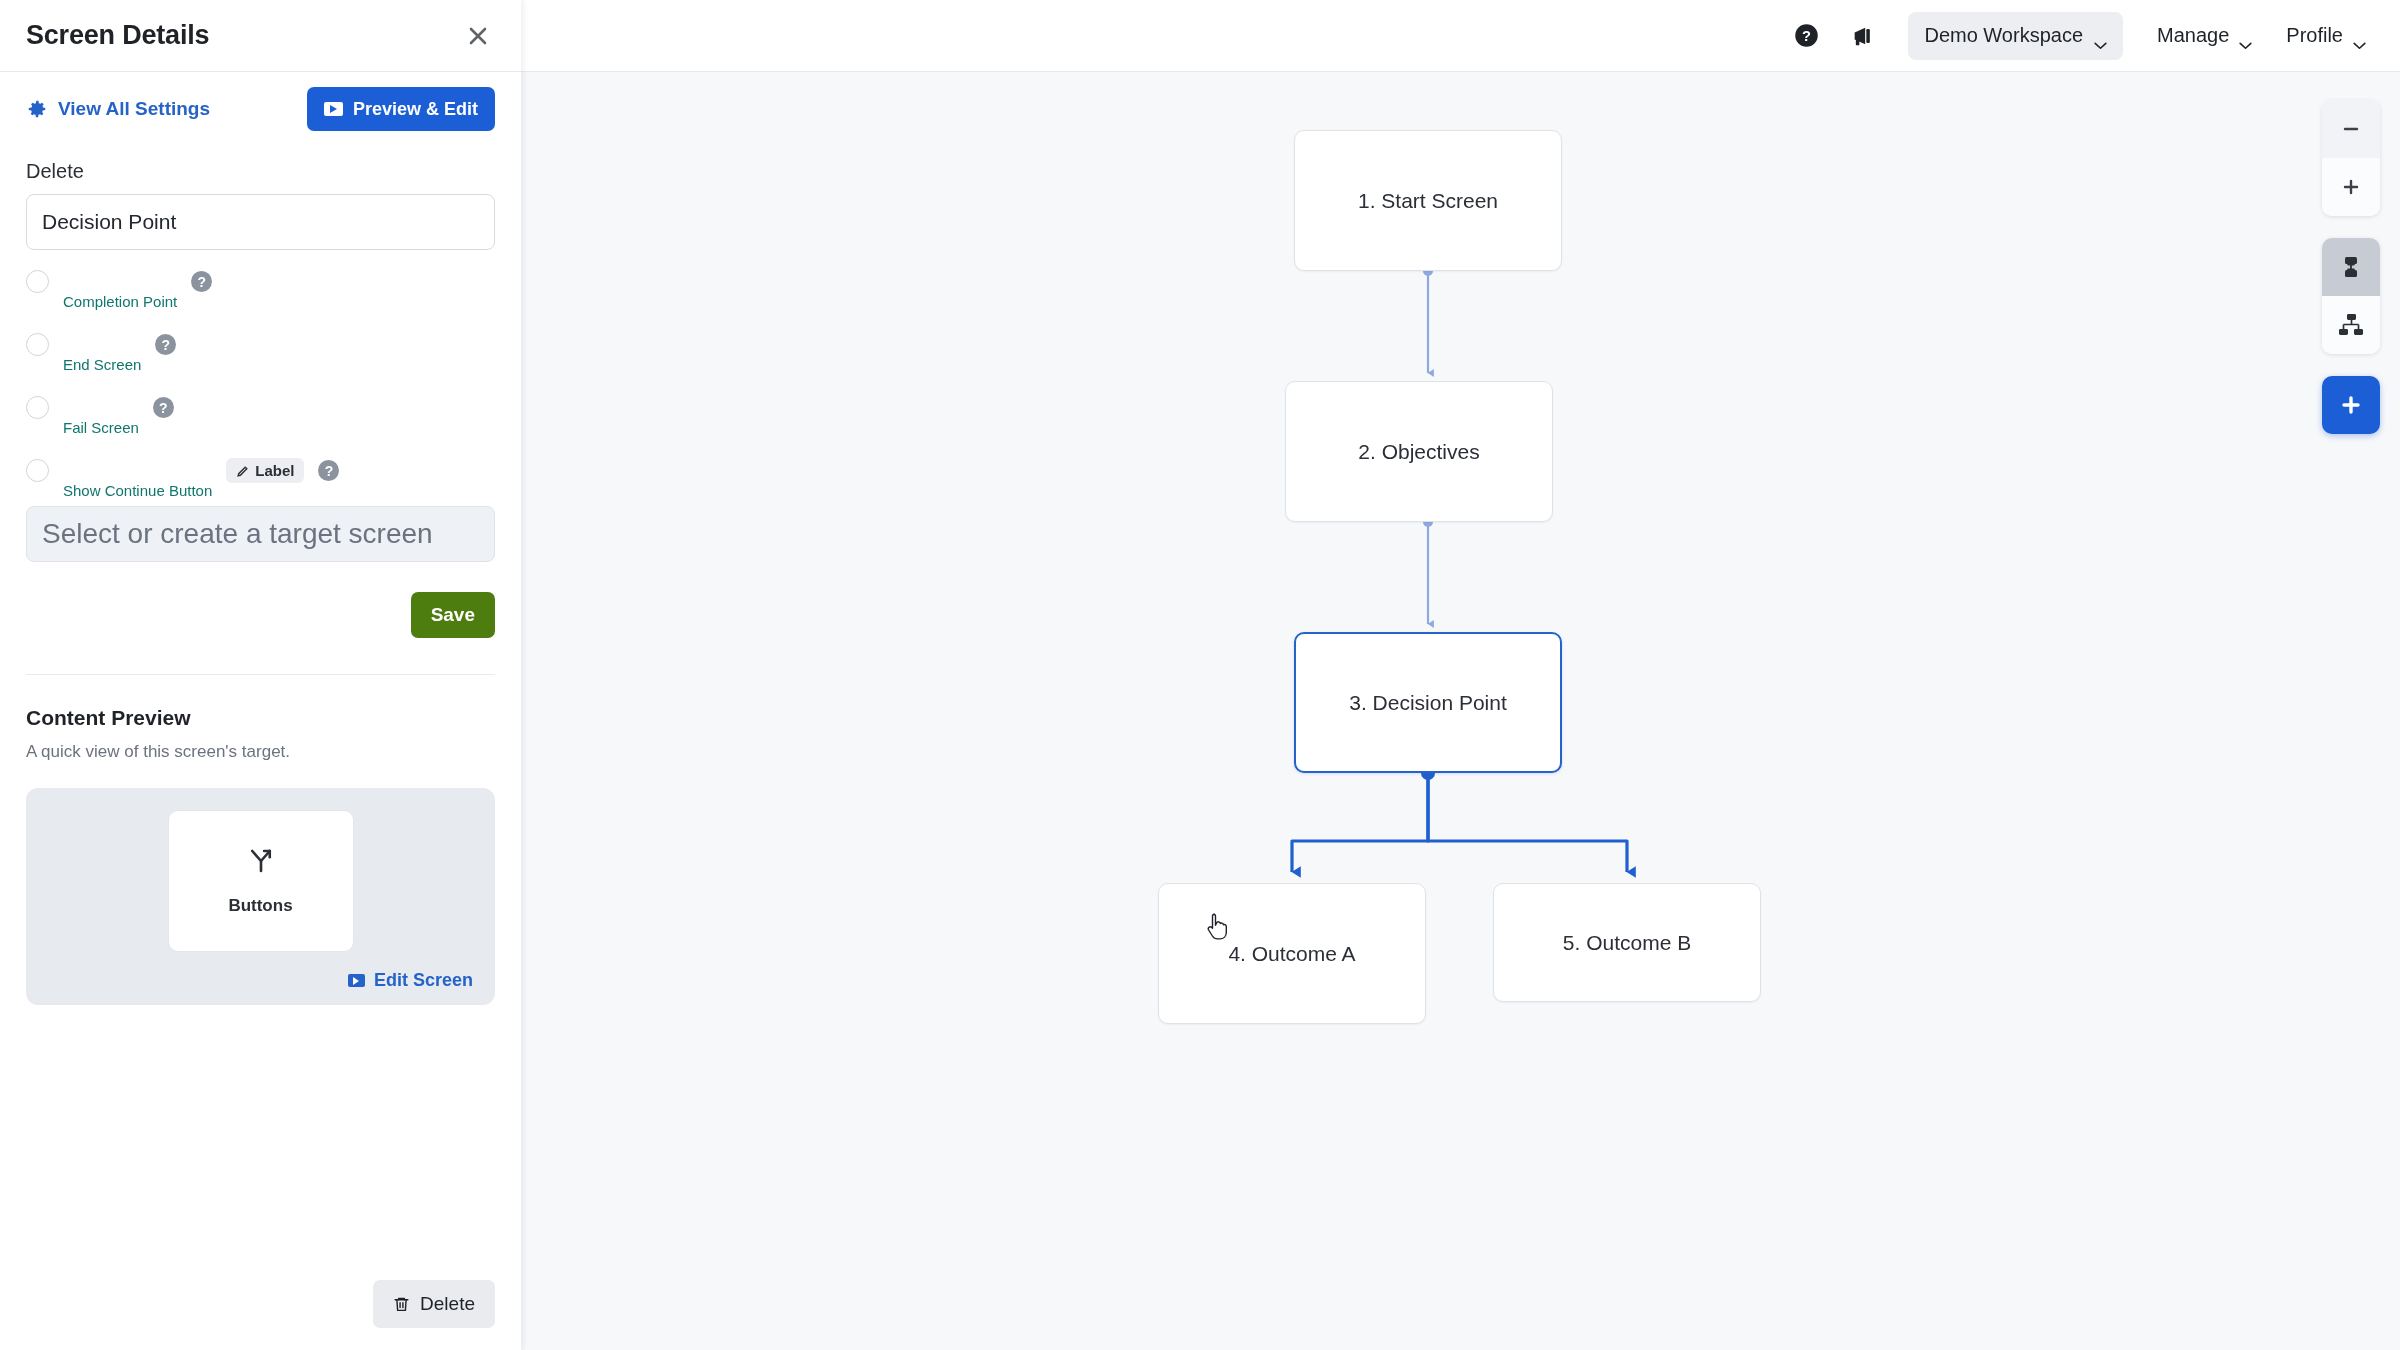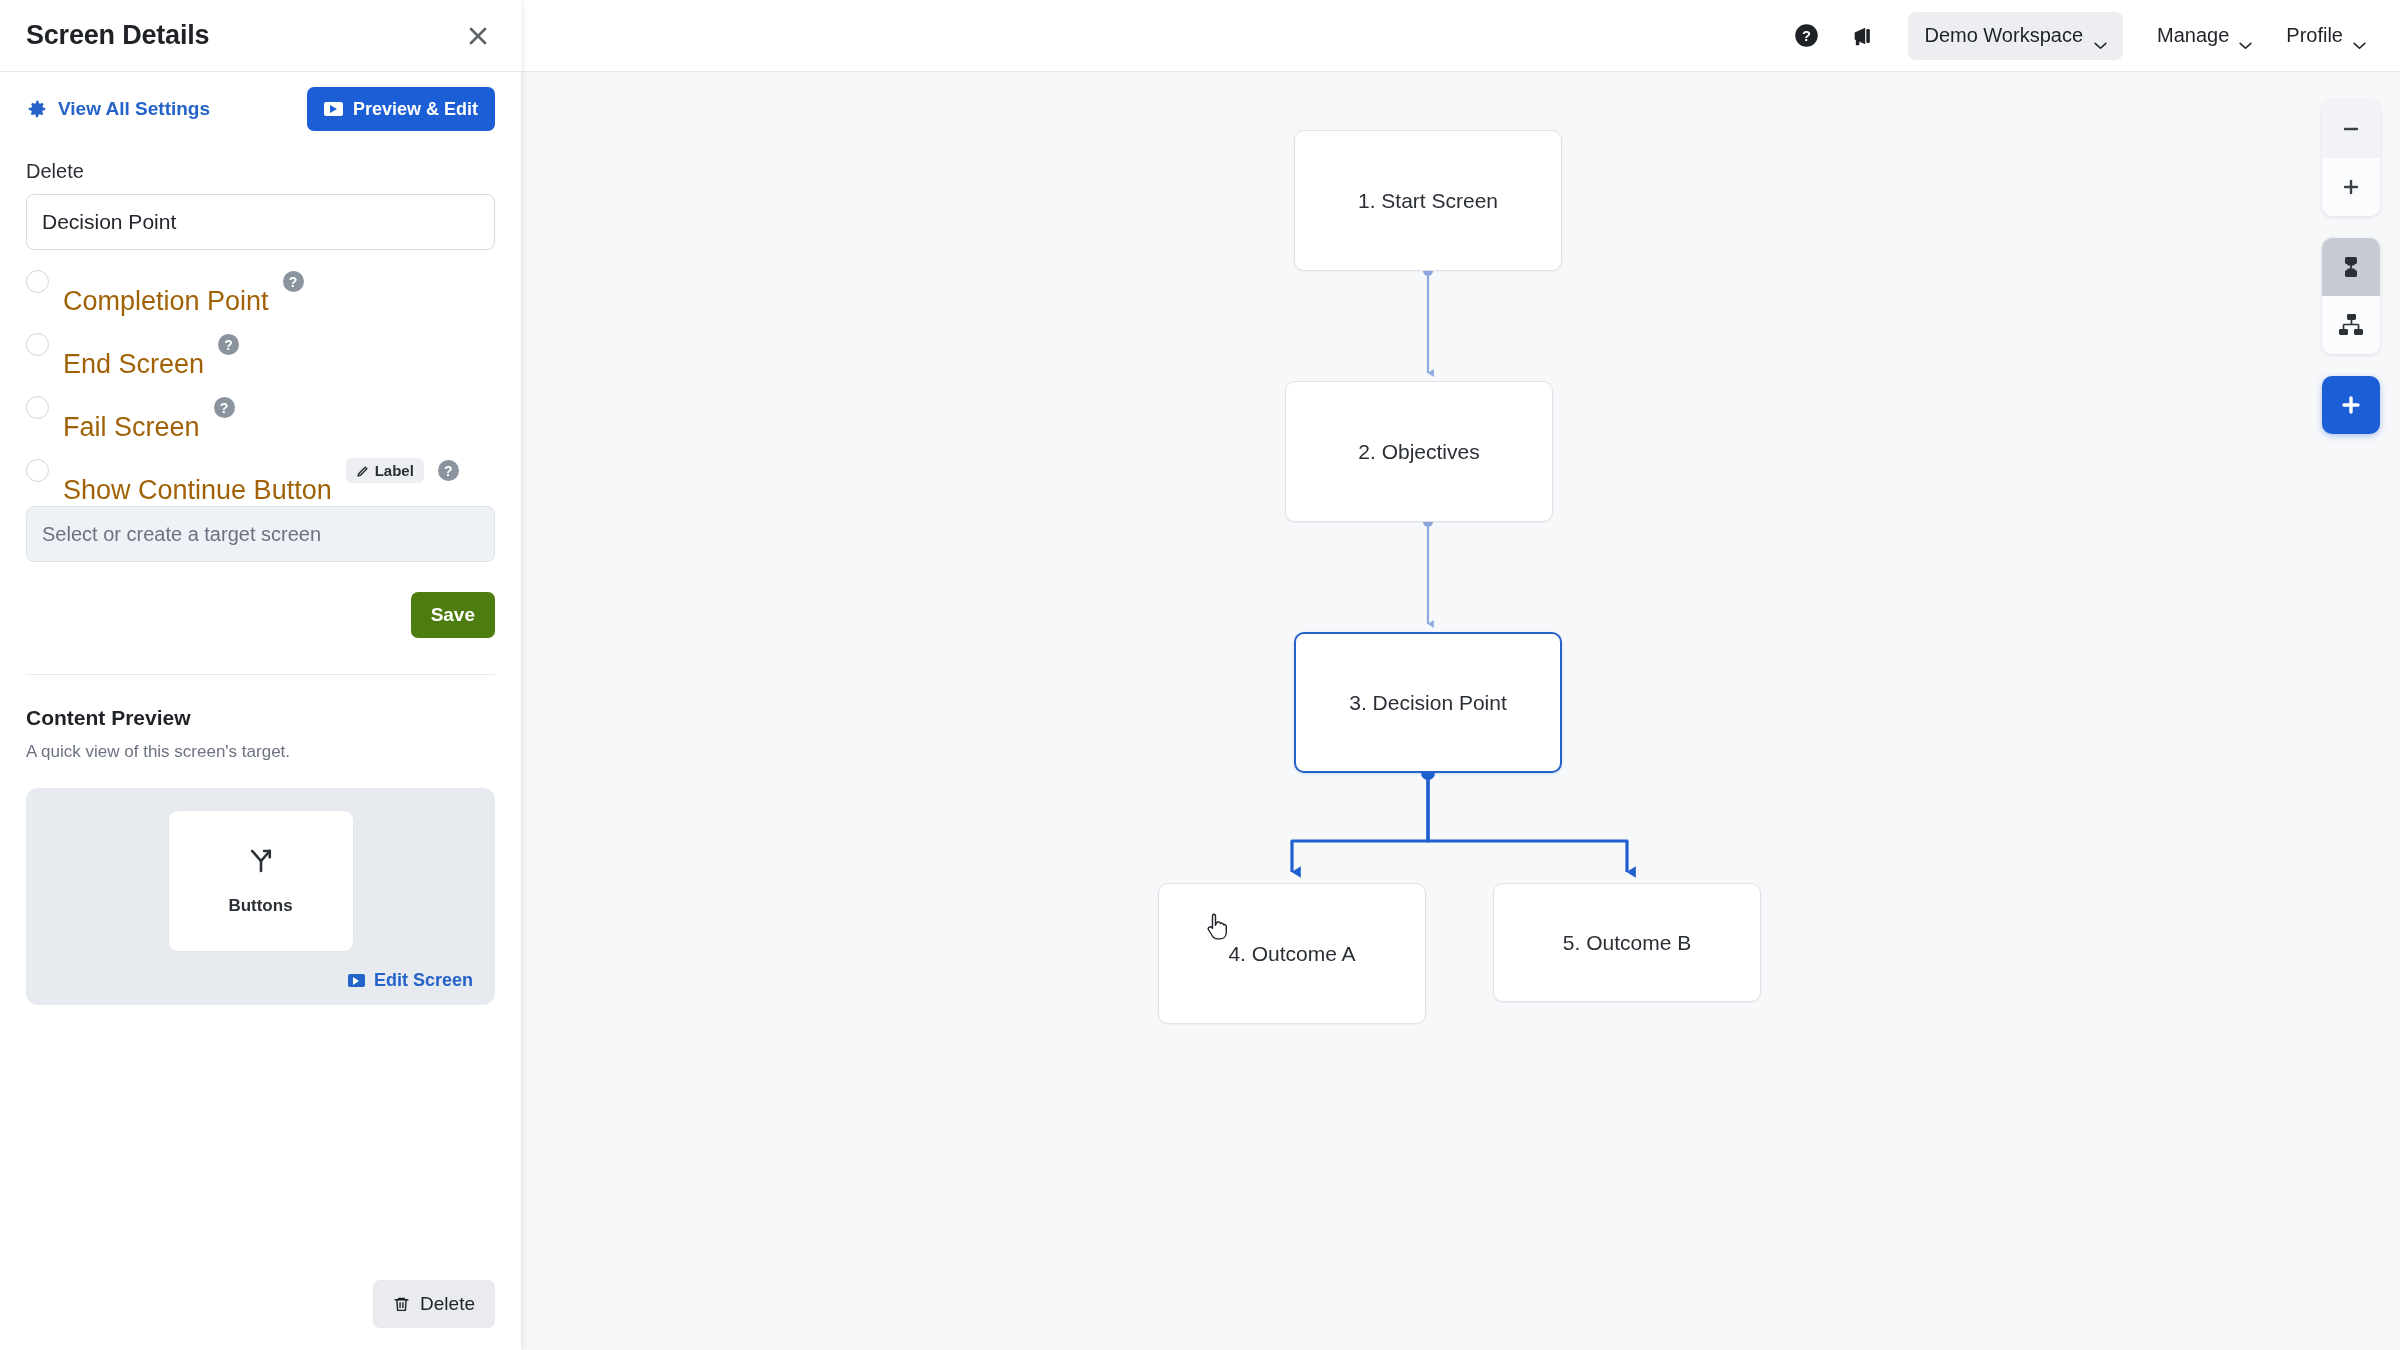--- a/index.html
+++ b/index.html
@@ -61,41 +61,41 @@
     font-size: 21px; padding: 0 15px;
     font-family: "Liberation Sans", sans-serif;
   }
 
   .check-row { display: flex; align-items: center; gap: 14px; height: 63px; }
   .cbox {
     width: 23px; height: 23px; border-radius: 50%;
     border: 1.6px solid #cfd4da; background: #fff;
     flex: 0 0 auto; cursor: pointer;
   }
-  .check-label { font-size: 27px; color: #a16207; margin-top: 40px; }
+  .check-label { font-size: 15px; color: #0f766e; margin-top: 40px; }
   .help-dot {
     width: 21px; height: 21px; border-radius: 50%;
     background: #8b949e; color: #fff;
     font-size: 14px; font-weight: 700;
     display: inline-flex; align-items: center; justify-content: center;
     flex: 0 0 auto;
   }
   .label-pill {
     display: inline-flex; align-items: center; gap: 6px;
     background: #eceef2; border-radius: 6px;
     padding: 4px 10px; font-size: 15px; font-weight: 700; color: #2b2f36;
     cursor: pointer;
   }
   .pencil-ico { width: 13px; height: 13px; display:block; }
 
   .select-box {
     width: 100%; height: 56px;
     border: 1px solid #dfe3ea; border-radius: 8px;
     background: #eef1f6; color: #6b7280;
-    font-size: 20px; display: flex; align-items: center; padding: 0 15px;
+    font-size: 28px; display: flex; align-items: center; padding: 0 15px;
     cursor: pointer; margin-top: 4px;
   }
 
   .save-wrap { display: flex; justify-content: flex-end; margin-top: 30px; }
   .save-btn {
     background: #4d7c0f; color: #fff; border: none; border-radius: 7px;
     height: 46px; padding: 0 20px; font-size: 19px; font-weight: 700;
     font-family: Liberation Sans, sans-serif; cursor: pointer;
   }
 

